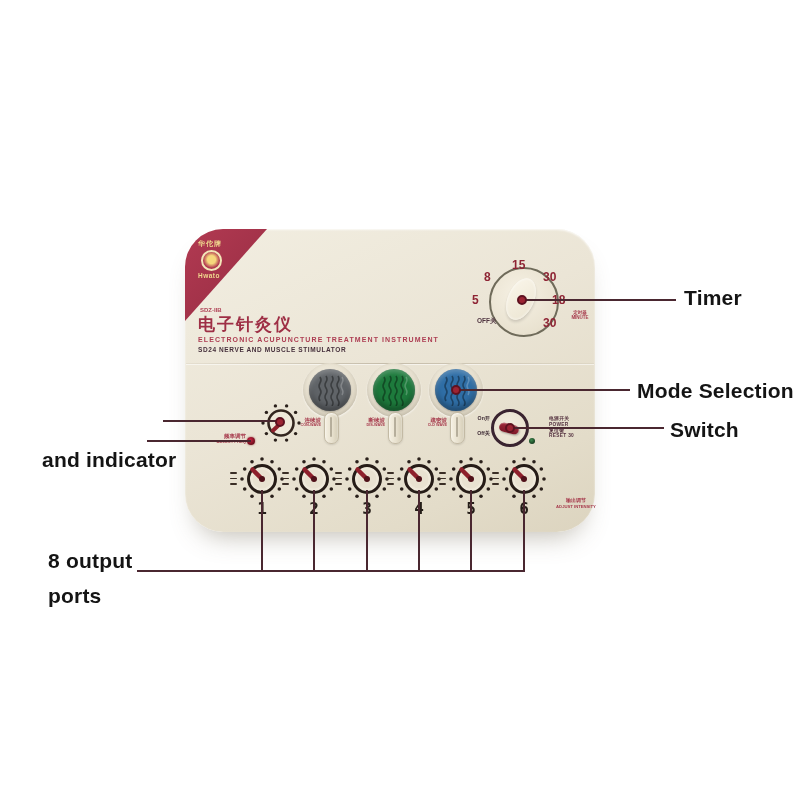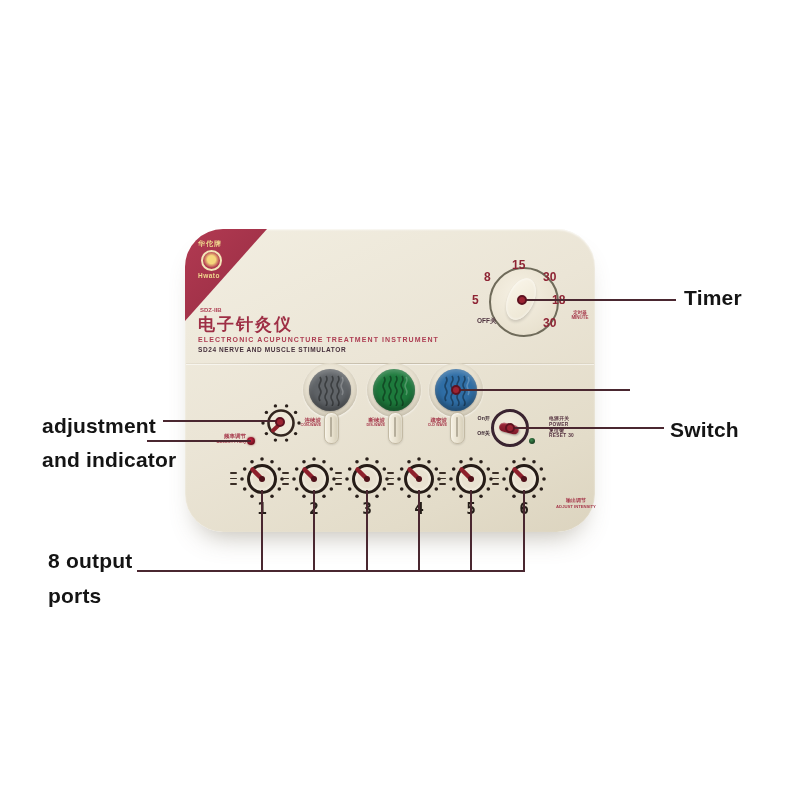--- a/index.html
+++ b/index.html
@@ -310,29 +310,29 @@
     <div class="cn">输出调节</div>
     <div class="en">ADJUST INTENSITY</div>
   </div>
 
   <div class="line" style="left:524px;top:299px;width:152px"></div>
   <div class="dot-end" style="left:517px;top:295px"></div>
   <div class="lbl" style="left:684px;top:286px">Timer</div>
 
   <div class="line" style="left:458px;top:389px;width:172px"></div>
   <div class="dot-end" style="left:451px;top:385px"></div>
+  <div class="lbl" style="left:637px;top:379px">Mode Selection</div>
 
   <div class="line" style="left:512px;top:427px;width:152px"></div>
   <div class="dot-end" style="left:505px;top:423px"></div>
   <div class="lbl" style="left:670px;top:418px">Switch</div>
 
   <div class="line" style="left:163px;top:420px;width:117px"></div>
   <div class="dot-end" style="left:275px;top:417px"></div>
   <div class="line" style="left:147px;top:440px;width:104px"></div>
-  <div class="lbl" style="left:42px;top:414px">adjustment</div>
   <div class="lbl" style="left:42px;top:448px">and indicator</div>
 
   <div class="vline" style="left:261px;top:490px;height:82px"></div>
   <div class="vline" style="left:313px;top:490px;height:82px"></div>
   <div class="vline" style="left:366px;top:490px;height:82px"></div>
   <div class="vline" style="left:418px;top:490px;height:82px"></div>
   <div class="vline" style="left:470px;top:490px;height:82px"></div>
   <div class="vline" style="left:523px;top:490px;height:82px"></div>
   <div class="line" style="left:137px;top:570px;width:388px"></div>
   <div class="lbl" style="left:48px;top:549px">8 output</div>

